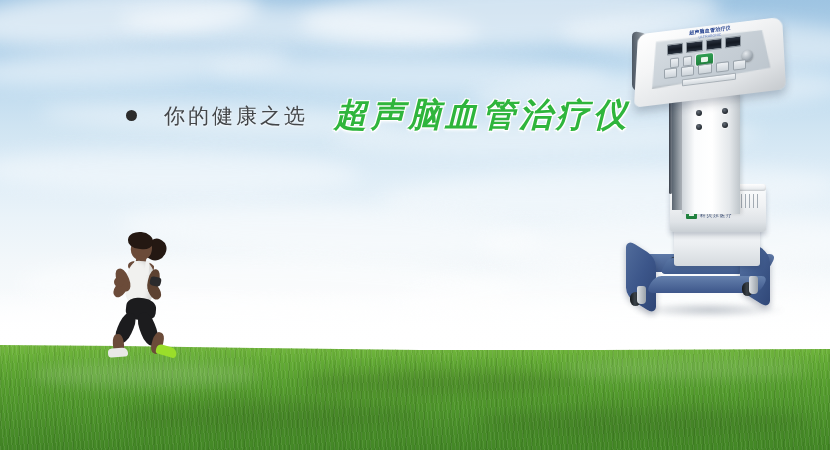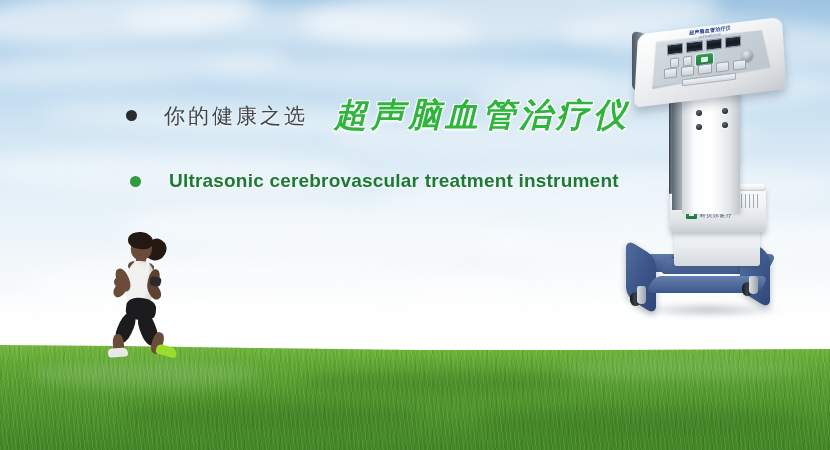--- a/index.html
+++ b/index.html
@@ -518,20 +518,16 @@
   </div>
 
   <div class="text-block">
 
     <div class="line line-cn">
       <span class="bullet bullet-dark"></span>
       <span class="sub-cn">你的健康之选</span>
       <span class="title-cn">超声脑血管治疗仪</span>
     </div>
 
-    <div class="line line-en">
-      <span class="bullet bullet-green"></span>
-      <span class="title-en">Ultrasonic cerebrovascular treatment instrument</span>
-    </div>
 
   </div>
 
 </div>
 
 </body></html>

